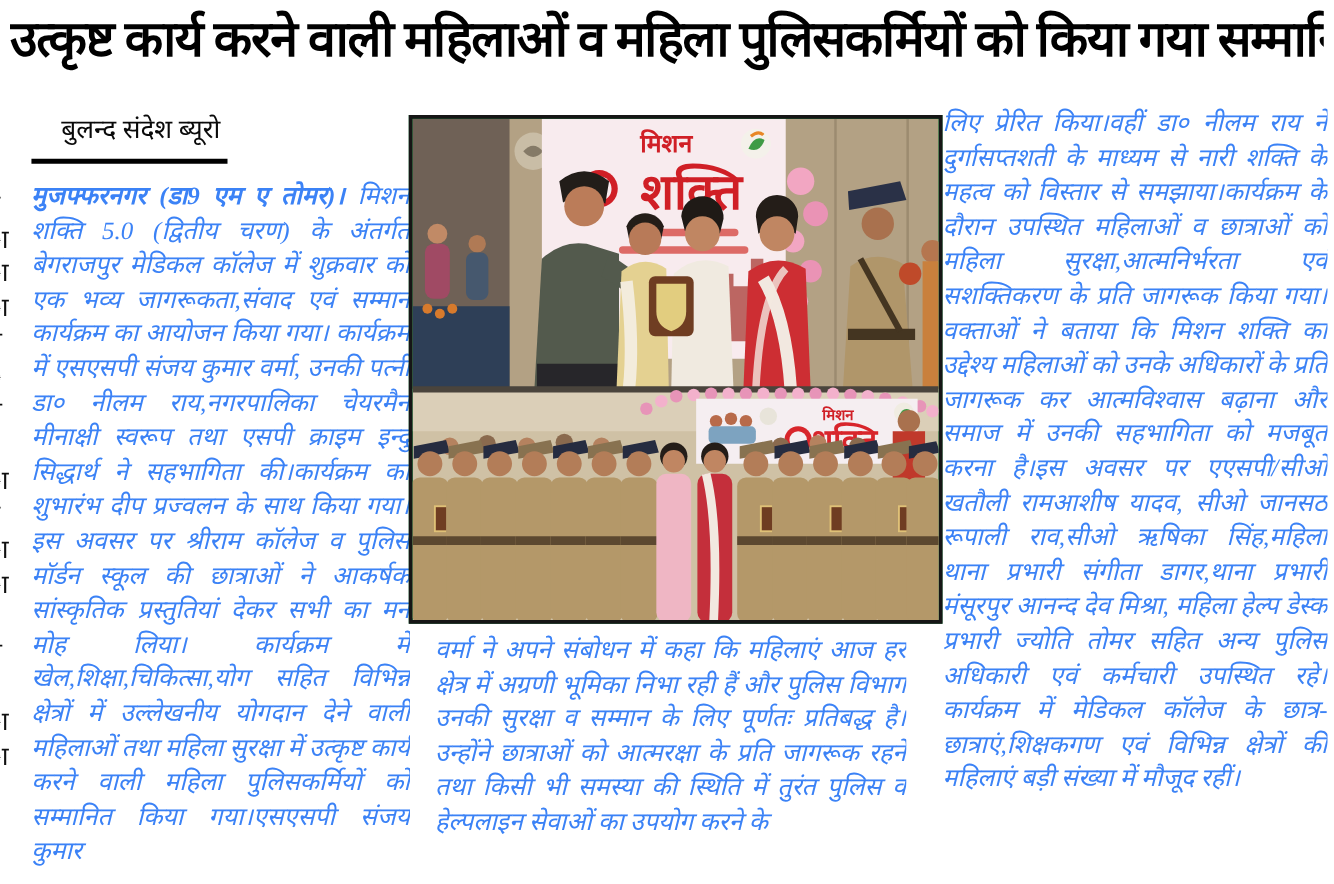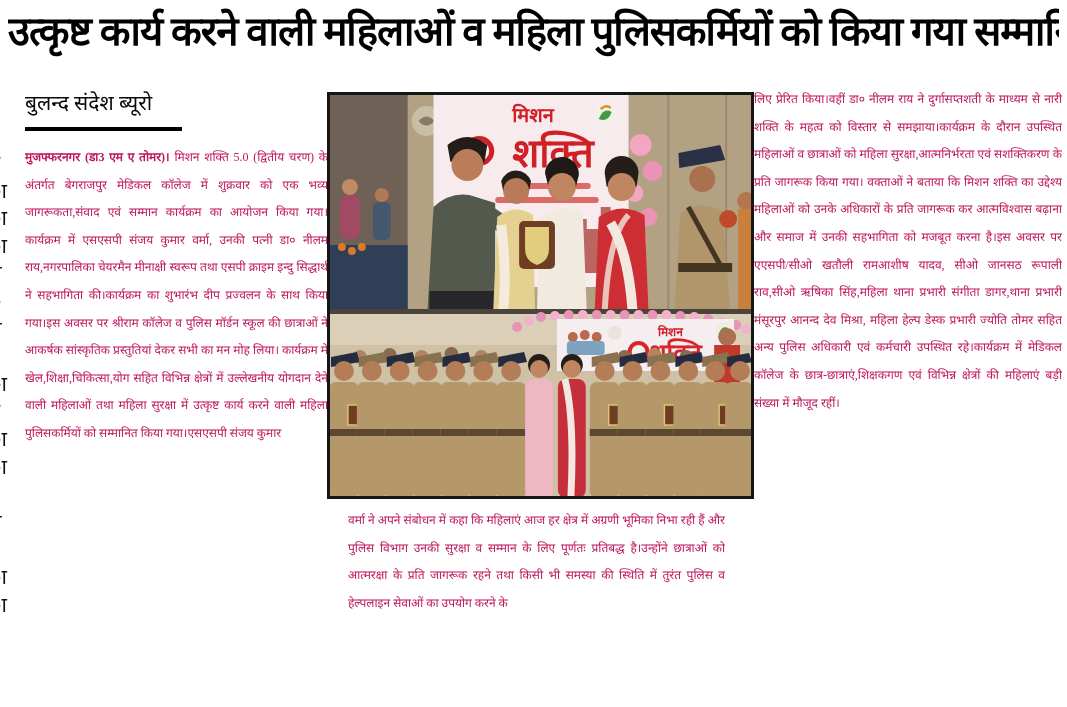--- a/index.html
+++ b/index.html
@@ -17,25 +17,25 @@
   }
   .cut-strip {
     position:absolute; left:-11px; top:150px; width:22px;
     font-size:21px; line-height:27.6px; color:#101010;
     white-space:pre-line; text-align:left;
   }
   .col { position:absolute; overflow:hidden; }
   .col-left  { left:25px;  top:88px;  width:303px; height:616px; }
   .col-mid   { left:348px; top:507px; width:377px; height:198px; }
   .col-right { left:754px; top:86px;  width:308px; height:618px; }
-  .byline { font-size:21px; color:#0a0a0a; }
+  .byline { font-size:21px; color:#0a0a0a;margin-left:24px; }
   .byline-rule { width:157px; border:none; border-top:4px solid #000; margin:11px 0 13px 0; }
   .body-text {
-    font-size:12px; line-height:27.6px; color:#be185d;
-    text-align:justify; text-justify:inter-word;
+    font-size:20px; line-height:27.6px; color:#3b82f6;
+    text-align:justify; text-justify:inter-word;font-style:italic;
   }
   .dateline { font-weight:bold; }
   .photo-frame {
     position:absolute; left:327px; top:92px; width:427px; height:407px;
     border:3px solid #161616; background:#15803d; overflow:hidden;
   }
   .photo-frame svg { display:block; width:100%; height:100%; }
   svg text { font-family:"Liberation Sans","DejaVu Sans",sans-serif; }
 </style>
 </head>
@@ -59,21 +59,21 @@
 ा
 .
 म
 ई
 ा
 ा</div>
 
   <div class="col col-left">
     <div class="byline">बुलन्द संदेश ब्यूरो</div>
     <hr class="byline-rule">
-    <p class="body-text"><span class="dateline">मुजफ्फरनगर (डा3 एम ए तोमर)।</span>
+    <p class="body-text"><span class="dateline">मुजफ्फरनगर (डा9 एम ए तोमर)।</span>
       <span>मिशन शक्ति 5.0 (द्वितीय चरण) के अंतर्गत बेगराजपुर मेडिकल कॉलेज में शुक्रवार को एक भव्य जागरूकता,संवाद एवं सम्मान कार्यक्रम का आयोजन किया गया। कार्यक्रम में एसएसपी संजय कुमार वर्मा, उनकी पत्नी डा० नीलम राय,नगरपालिका चेयरमैन मीनाक्षी स्वरूप तथा एसपी क्राइम इन्दु सिद्धार्थ ने सहभागिता की।कार्यक्रम का शुभारंभ दीप प्रज्वलन के साथ किया गया।इस अवसर पर श्रीराम कॉलेज व पुलिस मॉर्डन स्कूल की छात्राओं ने आकर्षक सांस्कृतिक प्रस्तुतियां देकर सभी का मन मोह लिया। कार्यक्रम में खेल,शिक्षा,चिकित्सा,योग सहित विभिन्न क्षेत्रों में उल्लेखनीय योगदान देने वाली महिलाओं तथा महिला सुरक्षा में उत्कृष्ट कार्य करने वाली महिला पुलिसकर्मियों को सम्मानित किया गया।एसएसपी संजय कुमार</span></p>
   </div>
 
   <figure class="photo-frame">
     <svg viewBox="0 0 423 401" preserveAspectRatio="none">
 
       <g>
         <rect x="0" y="0" width="423" height="216" fill="#b3a184"></rect>
         <line x1="340" y1="0" x2="340" y2="216" stroke="#9c8b70" stroke-width="2"></line>
         <line x1="398" y1="0" x2="398" y2="216" stroke="#9c8b70" stroke-width="2"></line>

